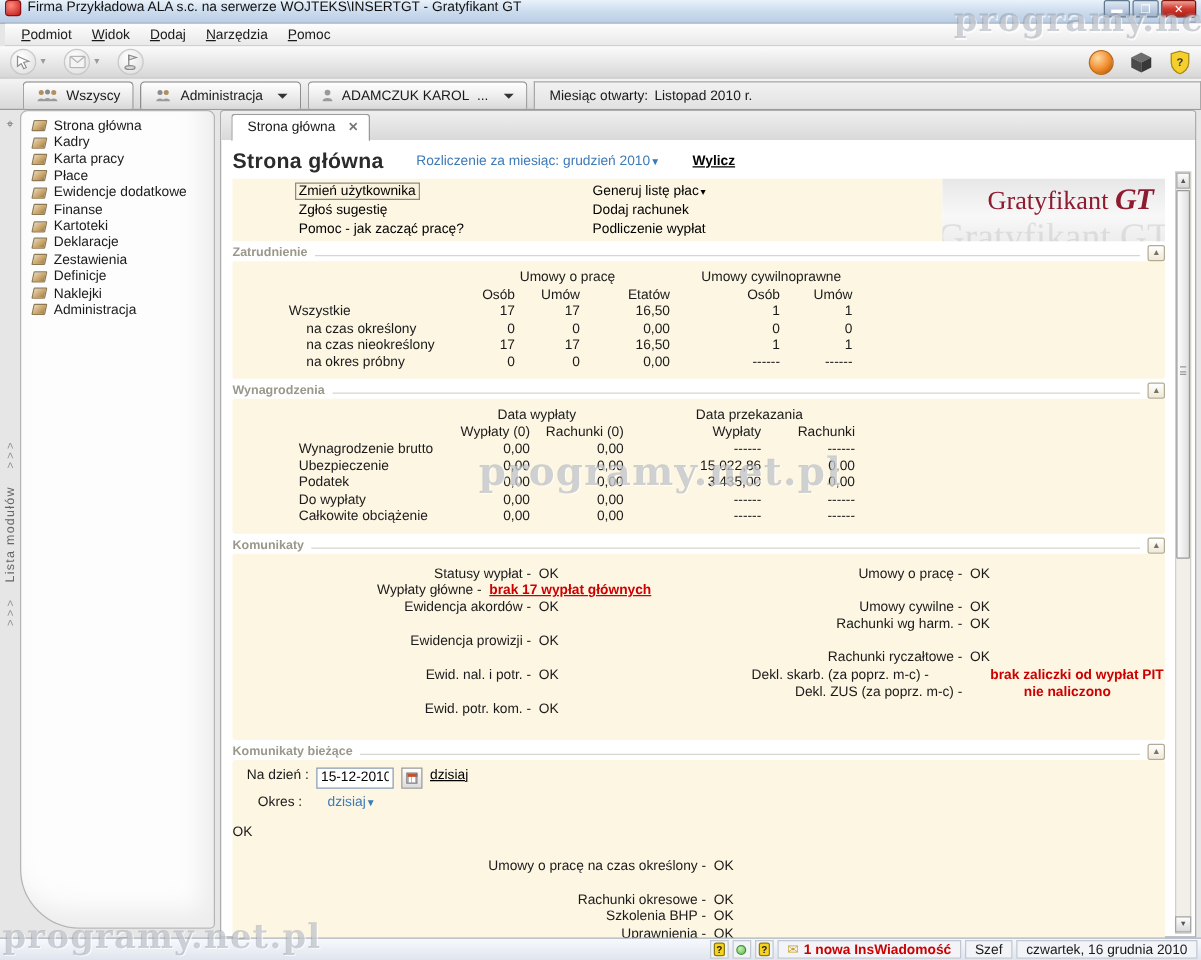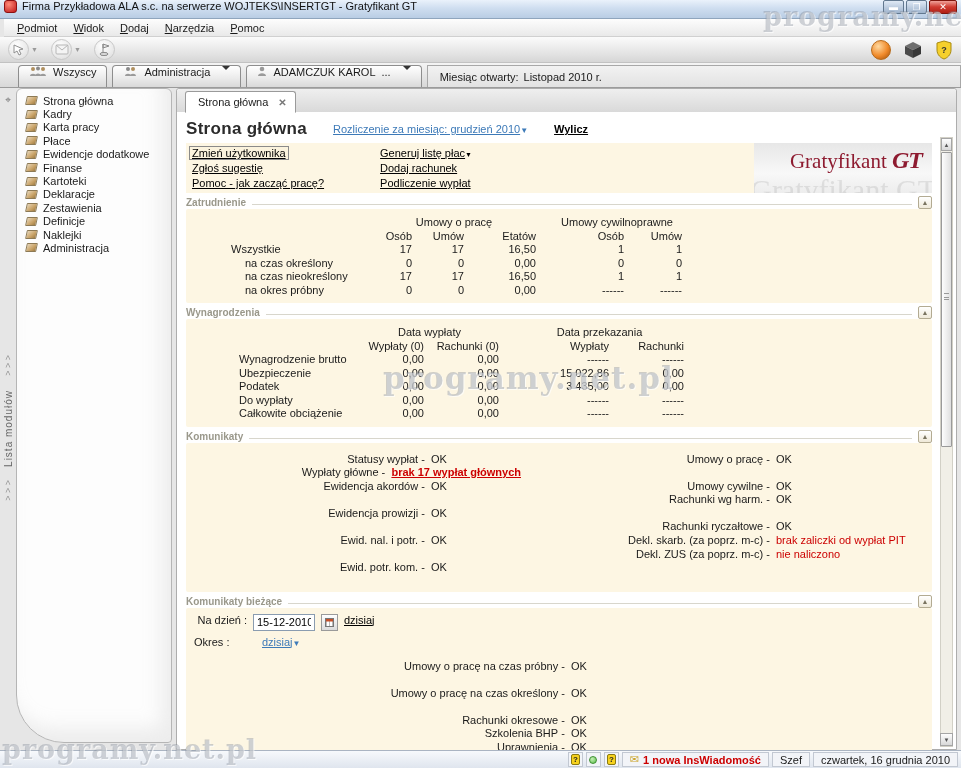--- a/index.html
+++ b/index.html
@@ -29,21 +29,21 @@
   .tool-round{width:21px;height:21px;border-radius:50%;background:radial-gradient(circle at 40% 30%,#ffffff,#dcdcdc);
     border:1px solid #c8c8c8;display:flex;align-items:center;justify-content:center;margin-right:2px;}
   .tool-dd{width:10px;color:#9a9a9a;font-size:7px;margin-right:10px;}
   .spacer-flex{flex:1;}
   .sphere{width:20px;height:20px;border-radius:50%;background:radial-gradient(circle at 35% 30%,#ffd9a0,#f08a2a 55%,#9c4c08);border:1px solid #b86a18;margin-left:10px;}
   .cube-wrap,.shield-wrap{margin-left:12px;}
   
   #tabstrip{position:absolute;left:0;top:63px;width:961px;height:25px;background:linear-gradient(#f4f4f4,#d8d8d8);
     border-bottom:1px solid #9b9b9b;display:flex;align-items:flex-end;padding-left:18px;}
   .ttab{height:22px;border:1px solid #8e8e8e;border-bottom:none;border-radius:4px 4px 0 0;
-    background:linear-gradient(#ffffff,#ececec 55%,#d9d9d9);display:flex;align-items:flex-start;padding:0 10px;gap:6px;margin-right:5px;}
+    background:linear-gradient(#ffffff,#ececec 55%,#d9d9d9);display:flex;align-items:center;padding:0 10px;gap:6px;margin-right:5px;}
   .ttab .lbl{white-space:nowrap;}
   .dd-arrow{width:0;height:0;border-left:4px solid transparent;border-right:4px solid transparent;border-top:4px solid #333;margin-left:6px;}
   #month-seg{flex:1;height:22px;border:1px solid #a8a8a8;border-bottom:none;background:linear-gradient(#f2f2f2,#e2e2e2);
     display:flex;align-items:center;padding-left:12px;gap:5px;}
   
   #side-strip{position:absolute;left:0;top:88px;width:16px;height:662px;display:flex;flex-direction:column;align-items:center;color:#8a8a8a;}
   .pin{margin-top:6px;font-size:10px;color:#777;}
   .strip-mid{flex:1;display:flex;flex-direction:column;align-items:center;justify-content:center;gap:14px;}
   .chev{writing-mode:vertical-rl;transform:rotate(180deg);font-size:9px;color:#909090;line-height:10px;}
   .strip-label{writing-mode:vertical-rl;transform:rotate(180deg);font-size:10px;color:#666;letter-spacing:1px;}
@@ -55,28 +55,28 @@
     border:1px solid #8d7a55;border-radius:1px;transform:skewX(-12deg);}
   
   #content-panel{position:absolute;left:176px;top:88px;width:781px;height:662px;background:#fff;border:1px solid #adadad;border-radius:3px 3px 0 0;}
   .ctab-row{height:24px;background:linear-gradient(#efefef,#d9d9d9);border-bottom:1px solid #fff;display:flex;align-items:flex-end;padding-left:8px;border-radius:3px 3px 0 0;}
   .ctab{height:22px;background:#fff;border:1px solid #9a9a9a;border-bottom:1px solid #fff;border-radius:3px 3px 0 0;
     display:flex;align-items:center;gap:10px;padding:0 8px 0 12px;font-size:11px;margin-bottom:-1px;}
   .ctab .x{color:#777;font-size:10px;font-weight:bold;}
   .cbody{padding:2px 24px 0 9px;height:638px;overflow:hidden;}
   .page-head{display:flex;align-items:center;height:28px;gap:26px;}
   .page-title{font-size:17px;font-weight:bold;color:#2b2b2b;letter-spacing:.3px;}
-  .blue-link{color:#3d7ab8;text-decoration:underline;white-space:nowrap;}
+  .blue-link{color:#3d7ab8;white-space:nowrap;}
   .blue-link::after{content:" ▼";font-size:8px;text-decoration:none;display:inline-block;}
   .black-link{color:#000;text-decoration:underline;font-weight:bold;}
   
   .quick-band{display:flex;height:50px;}
   .quick-links{width:568px;background:#fdf6e3;display:flex;padding:4px 0 0 4px;gap:52px;}
   .qcol{display:flex;flex-direction:column;gap:3px;}
-  .qlink{color:#000;text-decoration:underline;white-space:nowrap;width:max-content;padding:0 2px;}
+  .qlink{color:#000;white-space:nowrap;width:max-content;padding:0 2px;margin-left:47px;}
   .qlink.boxed{outline:1px solid #8a8a8a;background:#fbf3dd;}
   .qlink.has-arrow::after{content:" ▼";font-size:7px;display:inline-block;text-decoration:none;}
   .logo-area{flex:1;background:linear-gradient(180deg,#e7e7e7,#f8f8f8 60%,#ededed);position:relative;overflow:hidden;}
   .logo{position:absolute;right:10px;top:4px;font-family:"Liberation Serif",serif;font-size:21px;color:#8e1b30;white-space:nowrap;}
   .logo .gt{font-style:italic;font-weight:bold;font-size:24px;letter-spacing:-1px;}
   .logo-ghost{position:absolute;right:-4px;top:30px;font-family:"Liberation Serif",serif;font-size:30px;color:rgba(160,160,160,.25);white-space:nowrap;}
   
   .sec-head{display:flex;align-items:center;gap:6px;height:13px;margin-top:3px;}
   .sec-title{color:#9a988b;font-weight:bold;font-size:10px;white-space:nowrap;}
   .sec-line{flex:1;border-bottom:1px solid #d8d6cc;height:1px;margin-top:4px;}
@@ -97,21 +97,21 @@
   
   .msg-cols{display:flex;padding:10px 0 0 0;}
   .msg-col{display:flex;flex-direction:column;}
   .msg-col.left{width:335px;}
   .msg-col.right{width:410px;}
   .msg-row{display:flex;height:13.6px;line-height:13.6px;white-space:nowrap;}
   .msg-row .lbl{text-align:right;}
   .msg-col.left .msg-row .lbl{width:245px;}
   .msg-col.right .msg-row .lbl{width:255px;}
   .msg-row .lbl:not(:empty)::after{content:"\00a0-\00a0\00a0";}
-  .msg-row .val.alert{color:#cc0000;font-weight:normal;}
+  .msg-row .val.alert{color:#cc0000;font-weight:bold;margin-left:43px;}
   .msg-row .val.alert-link{color:#cc0000;font-weight:bold;text-decoration:underline;cursor:pointer;}
   
   .cur-body{padding:6px 0 0 0;}
   .date-row{display:flex;align-items:flex-start;gap:6px;height:20px;padding-left:9px;}
   .date-row .rl{width:52px;text-align:right;}
   .date-input{width:62px;height:17px;border:1px solid #8a9cb0;font:11px "Liberation Sans",sans-serif;padding:0 3px;background:#fff;}
   .cal-btn{width:17px;height:17px;border:1px solid #9a9a9a;background:linear-gradient(#fefefe,#dcdcdc);display:flex;align-items:center;justify-content:center;}
   .cal-glyph{width:9px;height:9px;border:1px solid #777;background:
      linear-gradient(#c5502a,#c5502a) 0 0/9px 2.5px no-repeat,
      repeating-linear-gradient(90deg,#bbb 0 1px,transparent 1px 3px),#fff;}
@@ -564,27 +564,26 @@
     <div class="sec-body cur-body" style="height:170px;">
       <div class="date-row">
         <span class="rl">Na dzień :</span>
         <input class="date-input" value="15-12-2010" style="">
         <span class="cal-btn">
             <span class="cal-glyph"></span>
           </span>
         <span class="black-link" style="font-weight:normal">dzisiaj</span>
       </div>
       <div class="period-row">
-        <span class="rl" style="width:60px;text-align:left">Okres :</span>
+        <span class="rl" style="width:60px;text-align:center">Okres :</span>
         <span class="blue-link">dzisiaj</span>
       </div>
       <div class="cur-items">
 
           <div class="msg-row">
-            <span class="lbl">Umowy o pracę na czas próbny</span>
             <span class="val ok">OK</span>
           </div>
 
           <div class="msg-row">
             <span class="lbl"></span>
             <span class="val spacer"></span>
           </div>
 
           <div class="msg-row">
             <span class="lbl">Umowy o pracę na czas określony</span>

